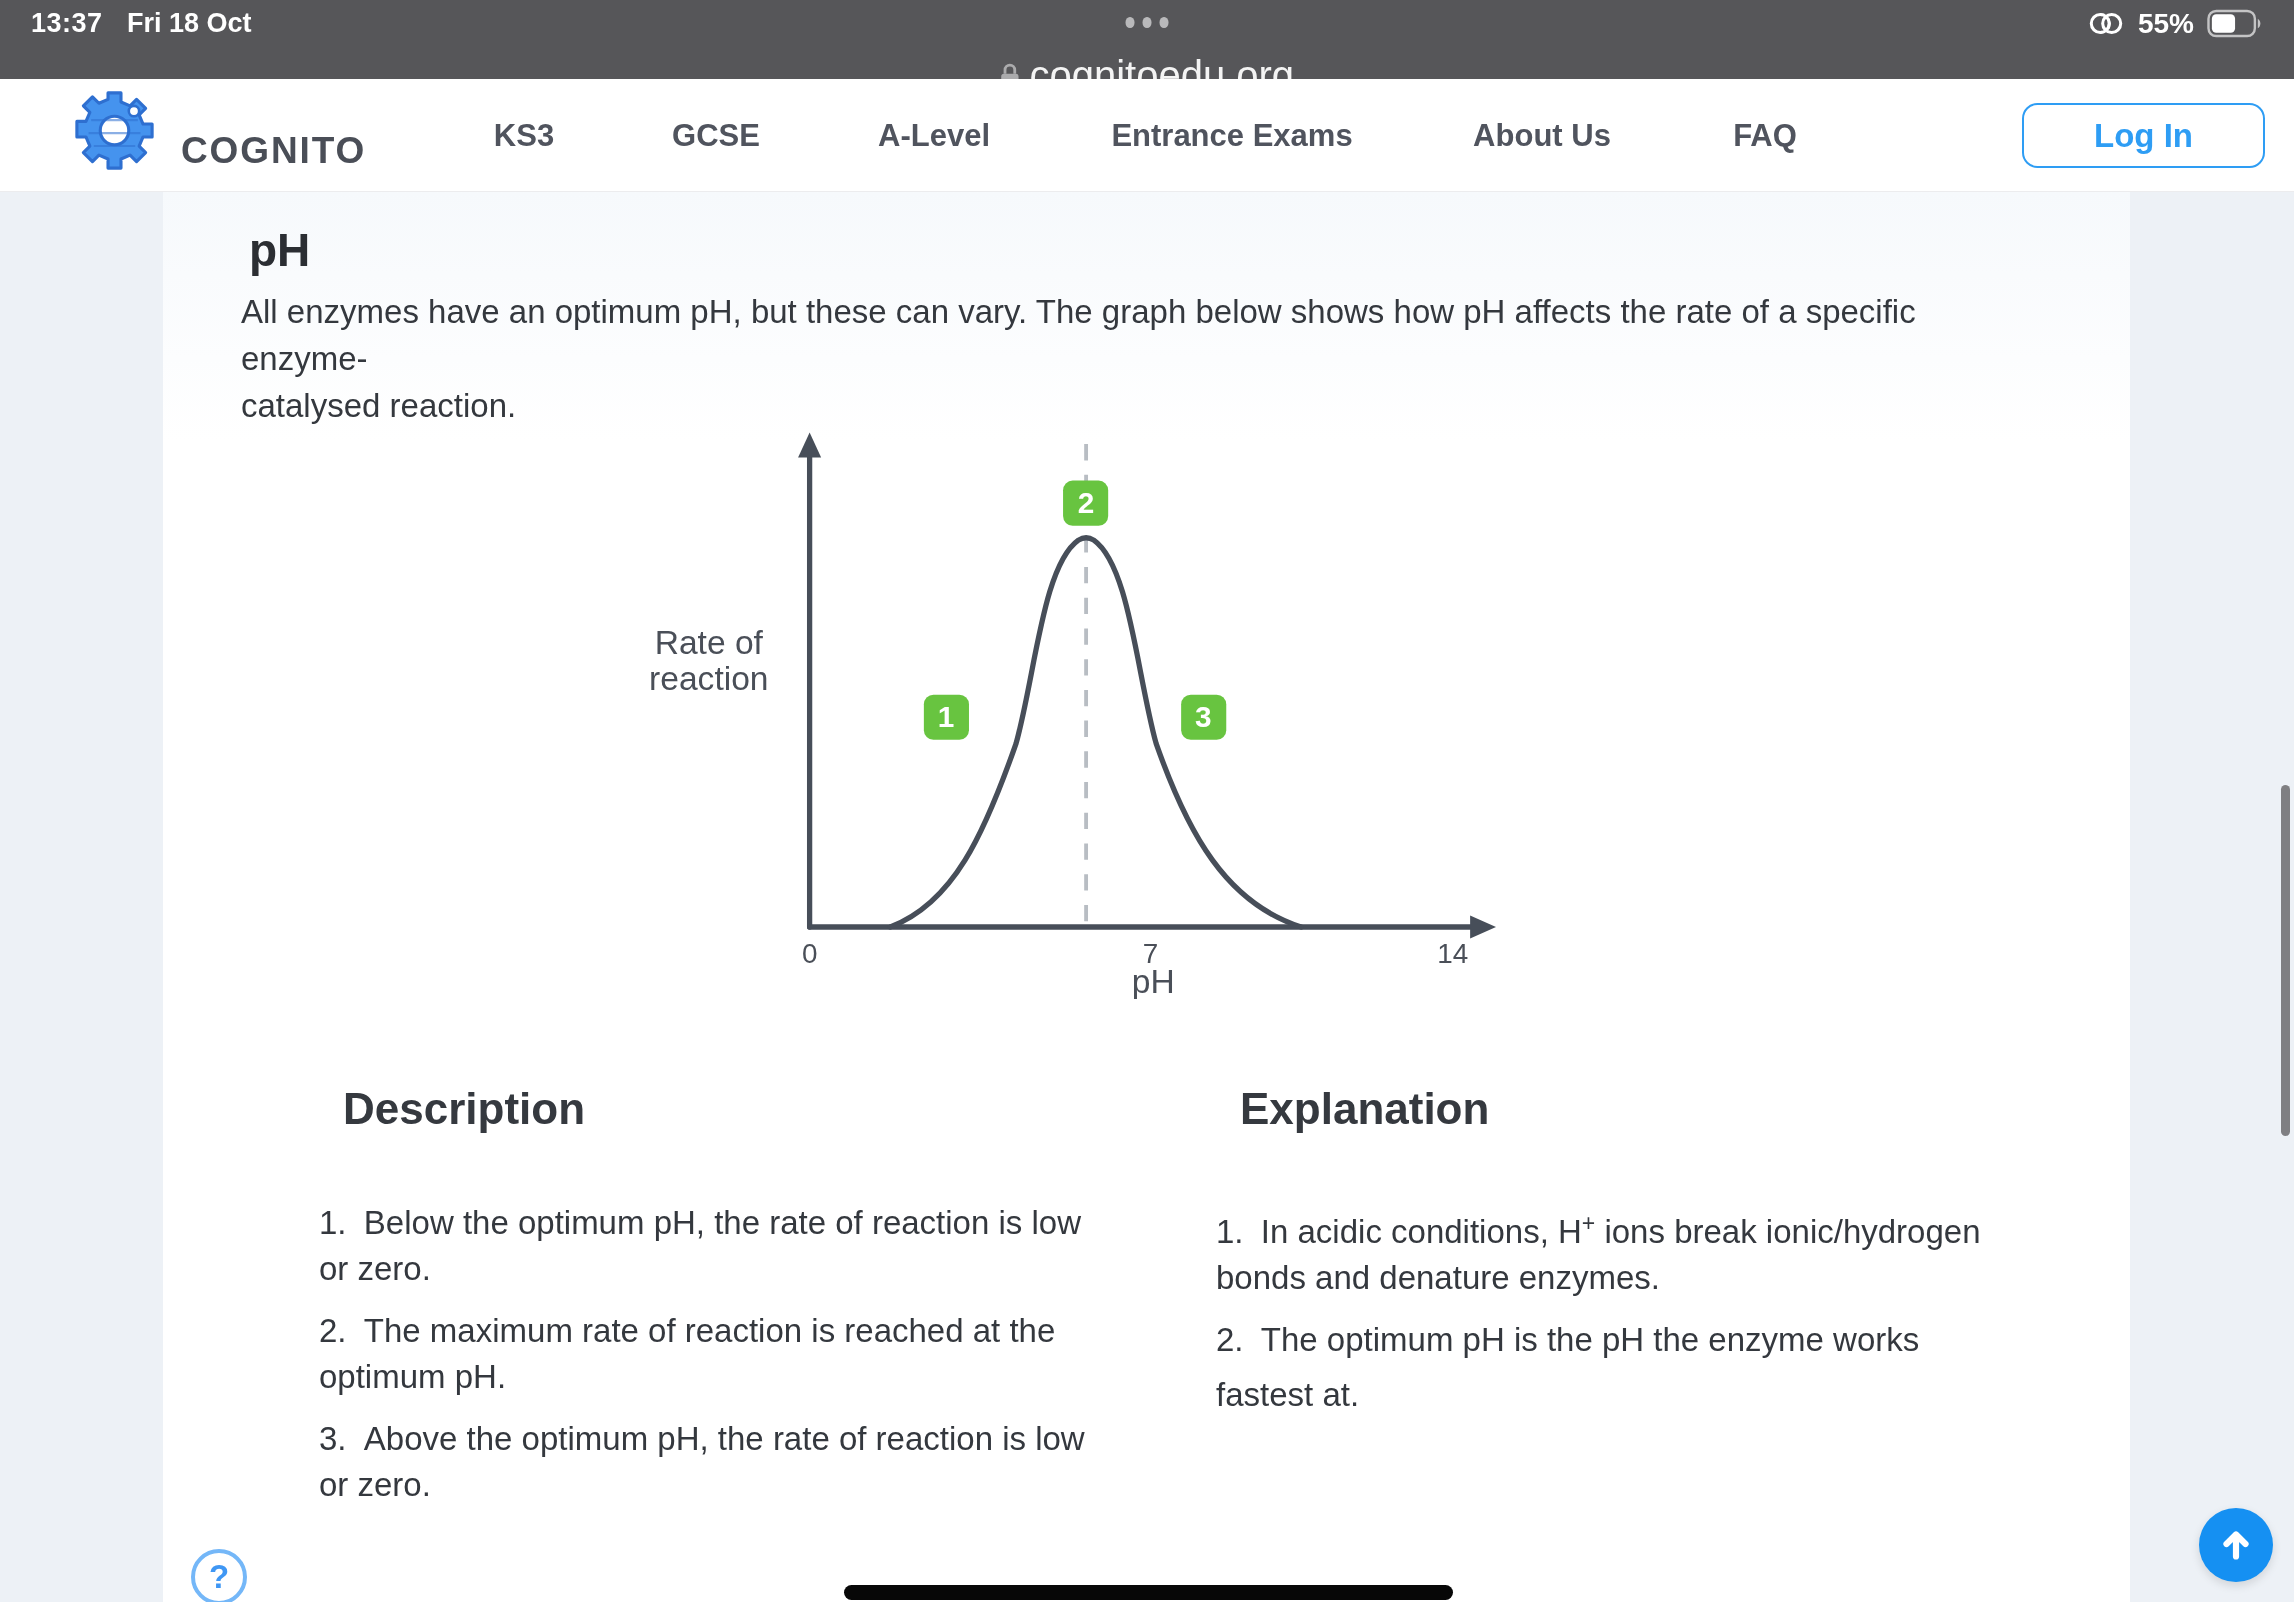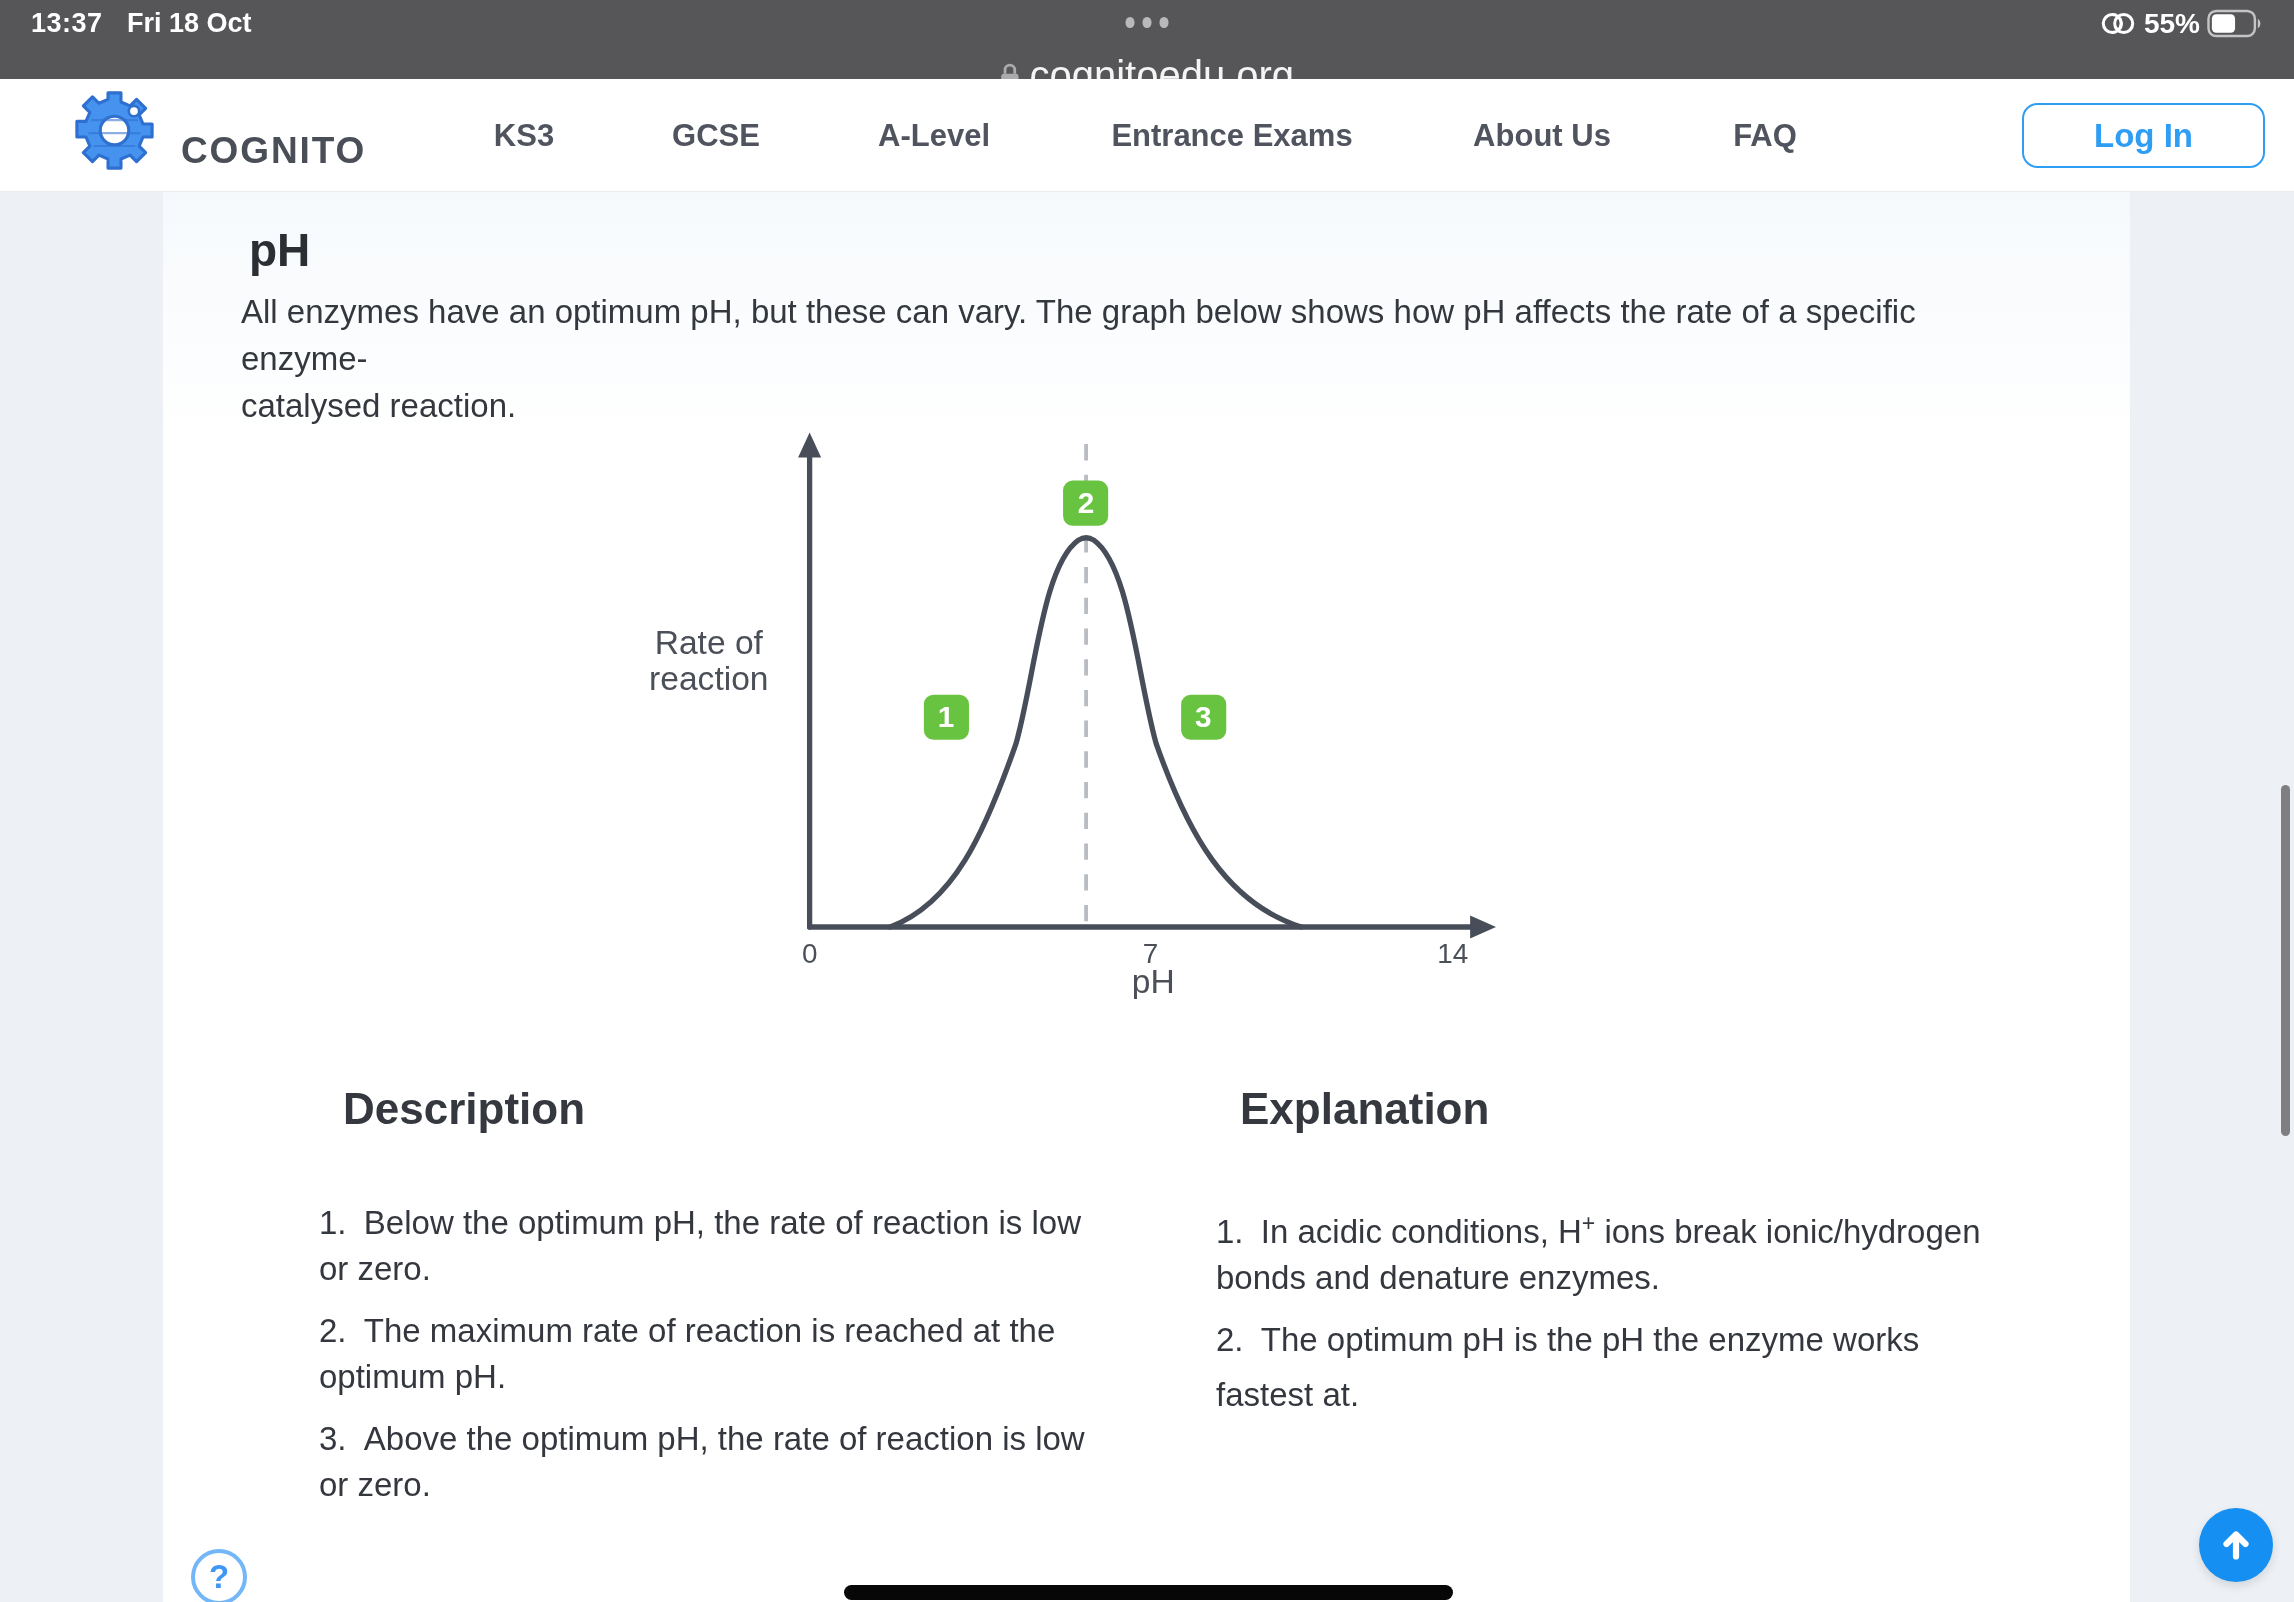--- a/index.html
+++ b/index.html
@@ -6,21 +6,21 @@
   html,body { width:2294px; height:1602px; overflow:hidden; }
   body { font-family:"Liberation Sans", sans-serif; background:#edf1f6; position:relative; }
 
   
   .status-bar { position:absolute; left:0; top:0; width:2294px; height:79px; background:#565659; color:#fff; }
   .sb-time { position:absolute; left:31px; top:7.7px; font-size:27px; font-weight:700; letter-spacing:0.5px; }
   .sb-date { position:absolute; left:127px; top:7.7px; font-size:27px; font-weight:600; }
   .sb-dots { position:absolute; left:50%; top:17.3px; transform:translateX(-50%); display:flex; gap:8.6px; }
   .sb-dots i { width:8.6px; height:10.6px; border-radius:50%; background:#b9b9bb; }
   .sb-url { position:absolute; left:50%; top:53px; transform:translateX(-50%); display:flex; align-items:center; gap:9.6px; font-size:40px; color:#f4f4f4; cursor:default; }
-  .sb-right { position:absolute; right:27px; top:7.7px; display:flex; align-items:center; gap:7px; font-size:28px; font-weight:600; }
+  .sb-right { position:absolute; right:27px; top:7.7px; display:flex; align-items:center; gap:13px; font-size:28px; font-weight:600; }
 
   
   .site-header { position:absolute; left:0; top:79px; width:2294px; height:113px; background:#ffffff; border-bottom:1px solid #ececee; }
   .brand { position:absolute; left:73px; top:9.6px; display:flex; align-items:flex-end; gap:25px; cursor:pointer; }
   .brand-name { font-size:37px; font-weight:700; letter-spacing:1.9px; color:#4a4e57; }
   .nav-item { position:absolute; top:0; height:113px; line-height:113px; transform:translateX(-50%); font-size:31px; font-weight:600; color:#50545e; cursor:pointer; white-space:nowrap; }
   .login-btn { position:absolute; left:2022px; top:24px; width:243px; height:65px; border:2.9px solid #2e9df4; border-radius:15.4px; background:#fff; color:#2e9df4; font-size:33px; font-weight:600; display:flex; align-items:center; justify-content:center; cursor:pointer; }
 
   
   .card { position:absolute; left:163px; top:192px; width:1967px; height:1410px; background:linear-gradient(180deg,#f6f9fc 0px,#ffffff 250px); }

